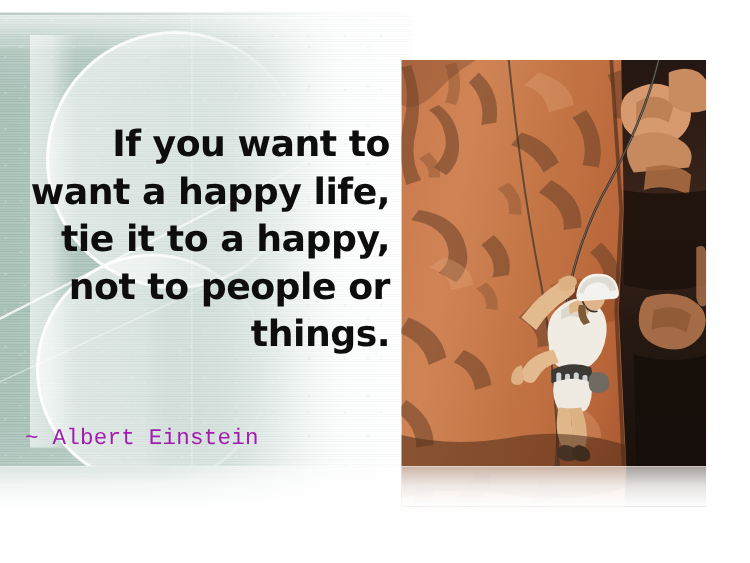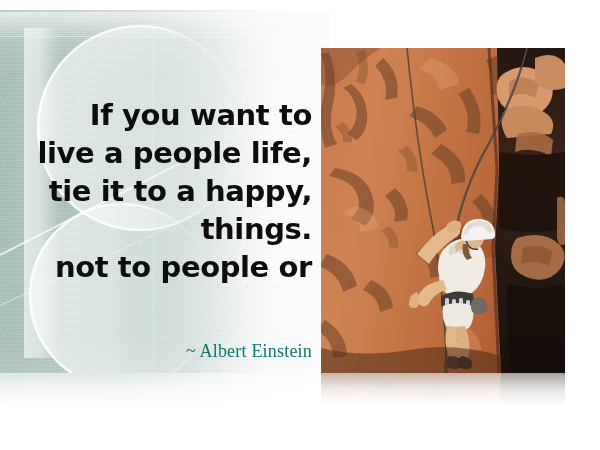--- a/index.html
+++ b/index.html
@@ -78,25 +78,25 @@
     font-weight:700;
     font-size:29px;
     line-height:38px;
     letter-spacing:-0.4px;
     color:#0d0d0d;
   }
   .quote .l{display:block;white-space:nowrap;}
 
   .attrib{
     position:absolute;left:20px;top:341px;width:292px;
-    text-align:right;
-    font-family:Liberation Serif, serif;
+    text-align:left;
+    font-family:Liberation Mono, monospace;
     font-size:18px;
     letter-spacing:.2px;
-    color:#0f766e;
+    color:#a21caf;
   }
 
   
   .photo-wrap{position:absolute;left:321px;top:48px;width:244px;height:325px;overflow:hidden;}
   .photo{position:absolute;inset:0;overflow:hidden;}
   .photo svg{display:block;}
 
   .photo-refl{position:absolute;left:321px;top:373px;width:244px;height:32px;overflow:hidden;transform:scaleY(-1);}
   .photo-refl svg{display:block;position:absolute;left:0;bottom:0;}
   .photo-refl-mask{position:absolute;left:321px;top:373px;width:244px;height:32px;
@@ -150,24 +150,24 @@
   </div>
 
   <div class="panel-refl">
     <div class="panel-bg"></div>
     <div class="panel-scan" style="opacity:.5;"></div>
   </div>
   <div class="panel-refl-mask"></div>
 
   <div class="quote">
     <span class="l">If you want to</span>
-    <span class="l">live a people life,</span>
+    <span class="l">want a happy life,</span>
     <span class="l">tie it to a happy,</span>
+    <span class="l">not to people or</span>
     <span class="l">things.</span>
-    <span class="l">not to people or</span>
   </div>
 
   <div class="attrib">~ Albert Einstein</div>
 
   <div class="photo-wrap">
     <div class="photo">
       <svg width="244" height="325" viewBox="0 0 244 325" xmlns="http://www.w3.org/2000/svg">
         <defs>
           <linearGradient id="rockface" x1="0" y1="0" x2="1" y2="0.25">
             <stop offset="0%" stop-color="#c9794e"></stop>

